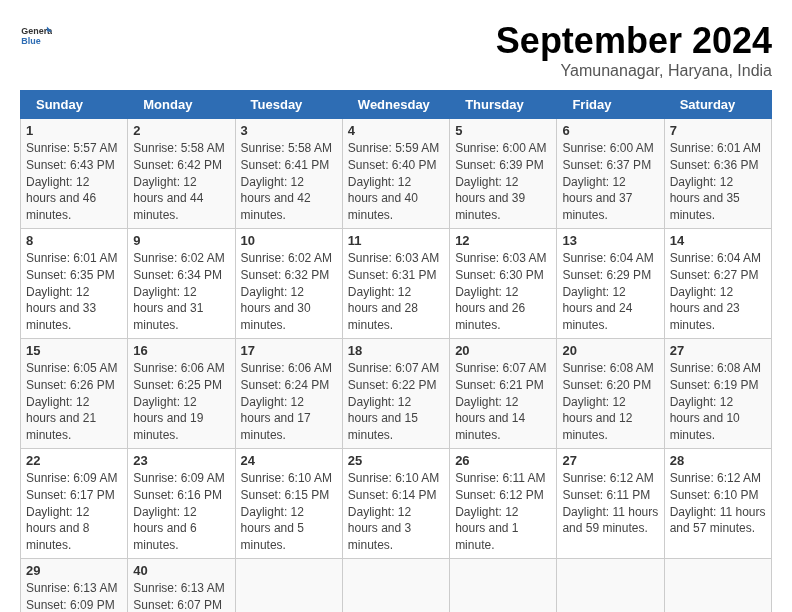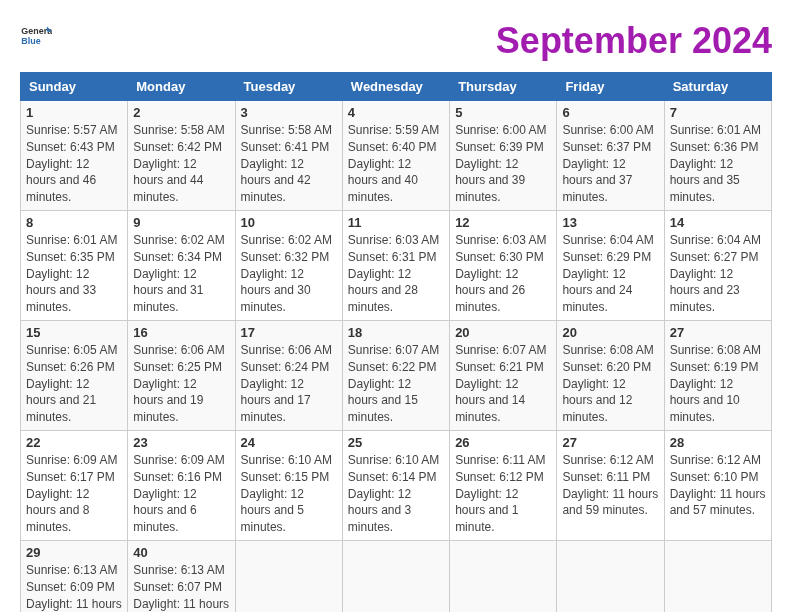--- a/index.html
+++ b/index.html
@@ -24,35 +24,35 @@
     .logo-icon {
       width: 32px;
       height: 32px;
     }
     .title-area {
       text-align: right;
     }
     .month-title {
       font-size: 36px;
       font-weight: bold;
-      color: #a21caf;
+      color: #000000;
     }
     .location-title {
       font-size: 16px;
       color: #555;
     }
     table {
       width: 100%;
       border-collapse: collapse;
       table-layout: fixed;
     }
     th {
       background-color: #2e6db4;
       color: #fff;
-      padding: 6px 8px;
+      padding: 6px 15px;
       font-size: 13px;
       text-align: left;
       border: 1px solid #2e6db4;
     }
     td {
       border: 1px solid #ccc;
       vertical-align: top;
       padding: 4px 5px;
       font-size: 10.5px;
       color: #333;
@@ -79,20 +79,21 @@
 <div class="header-area">
   <div class="logo">
     <svg class="logo-icon" viewBox="0 0 50 50" xmlns="http://www.w3.org/2000/svg">
       <text x="2" y="22" font-size="14" font-weight="bold" fill="#333" font-family="Arial">General</text>
       <text x="2" y="38" font-size="14" font-weight="bold" fill="#2e6db4" font-family="Arial">Blue</text>
       <polygon points="42,10 50,18 42,18" fill="#2e6db4"></polygon>
     </svg>
   </div>
   <div class="title-area">
     <div class="month-title">September 2024</div>
+    <div class="location-title">Yamunanagar, Haryana, India</div>
   </div>
 </div>
 
 <table>
   <thead>
     <tr id="header-row">
         <th>Sunday</th>
         <th>Monday</th>
         <th>Tuesday</th>
         <th>Wednesday</th>

